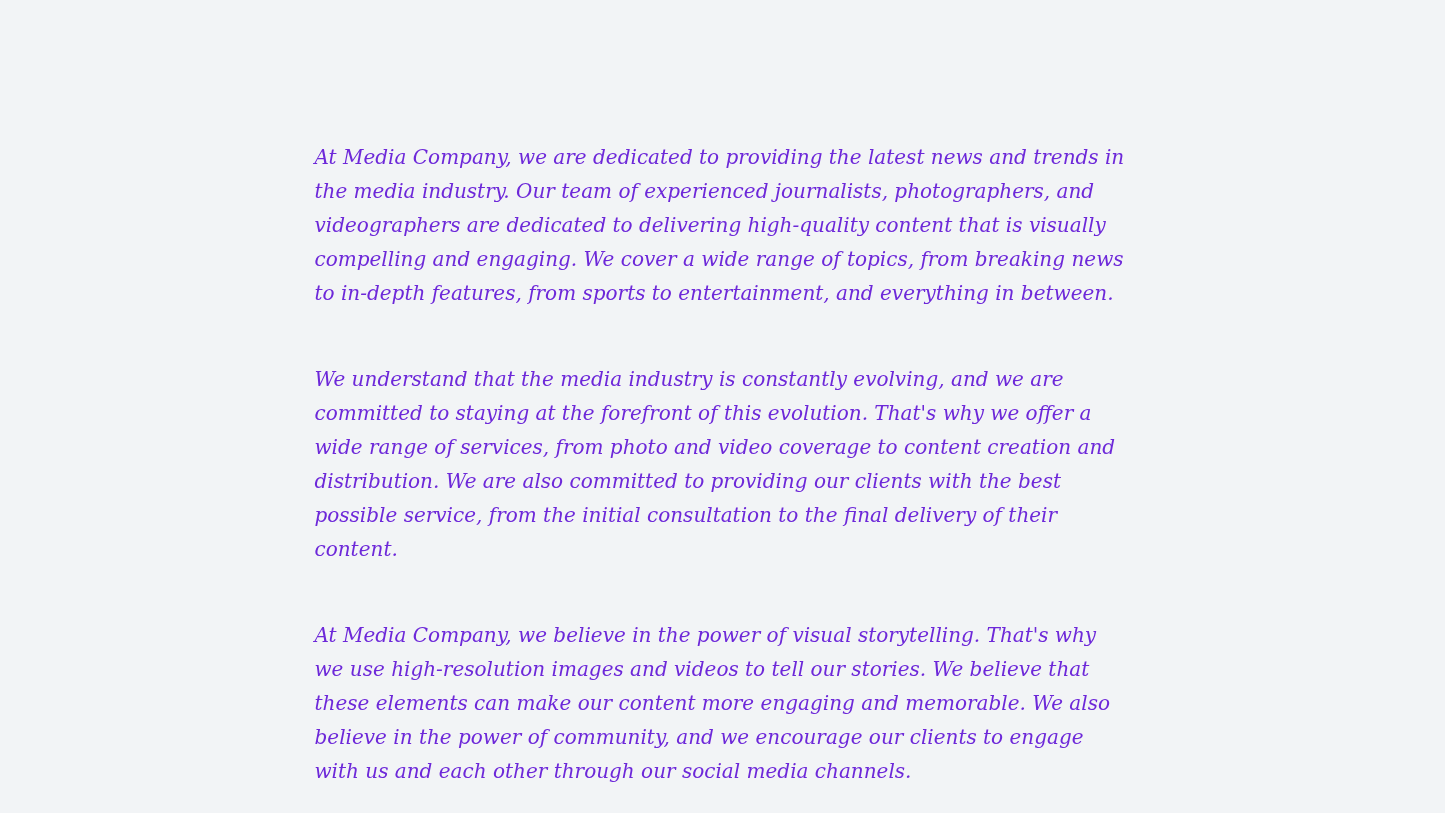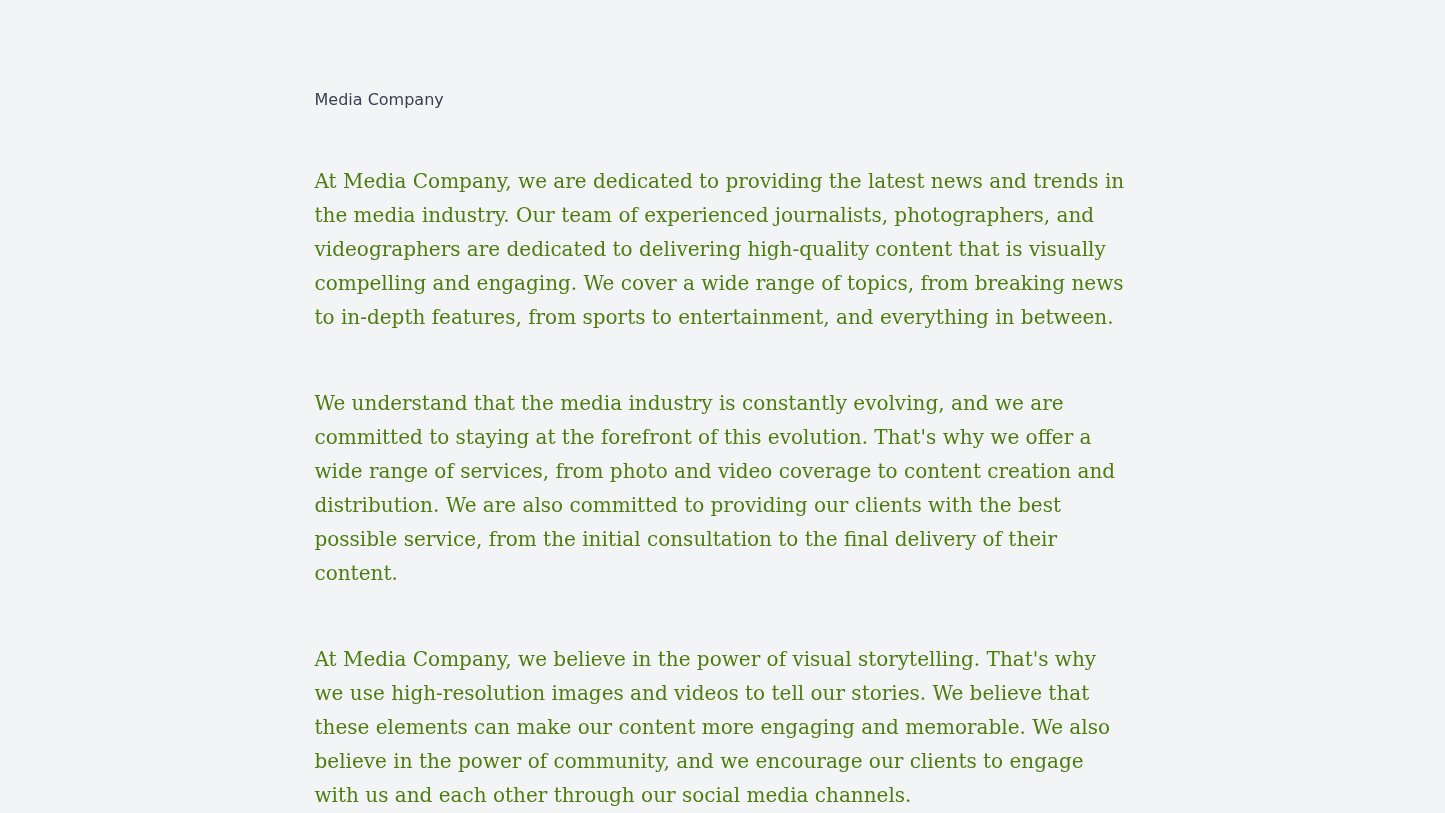--- a/index.html
+++ b/index.html
@@ -33,30 +33,30 @@
     line-height: 24px;
     font-weight: 500;
     color: #374151;
   }
   .body-paragraph {
     margin: 52px 0 0 0;
     font-family: "DejaVu Serif", "Liberation Serif", serif;
     font-weight: 400;
     font-size: 20px;
     line-height: 34px;
-    color: #4d7c0f;
+    color: #6d28d9;
     text-align: left;
+    font-style: italic;
   }
 </style>
 </head>
 <body>
 
 <div class="page">
   <div class="content-column">
-    <p class="company-title">Media Company</p>
 
     <p class="body-paragraph">At Media Company, we are dedicated to providing the latest news and trends in the media industry. Our team of experienced journalists, photographers, and videographers are dedicated to delivering high-quality content that is visually compelling and engaging. We cover a wide range of topics, from breaking news to in-depth features, from sports to entertainment, and everything in between.</p>
 
     <p class="body-paragraph">We understand that the media industry is constantly evolving, and we are committed to staying at the forefront of this evolution. That's why we offer a wide range of services, from photo and video coverage to content creation and distribution. We are also committed to providing our clients with the best possible service, from the initial consultation to the final delivery of their content.</p>
 
     <p class="body-paragraph">At Media Company, we believe in the power of visual storytelling. That's why we use high-resolution images and videos to tell our stories. We believe that these elements can make our content more engaging and memorable. We also believe in the power of community, and we encourage our clients to engage with us and each other through our social media channels.</p>
   </div>
 </div>
 
 </body></html>

